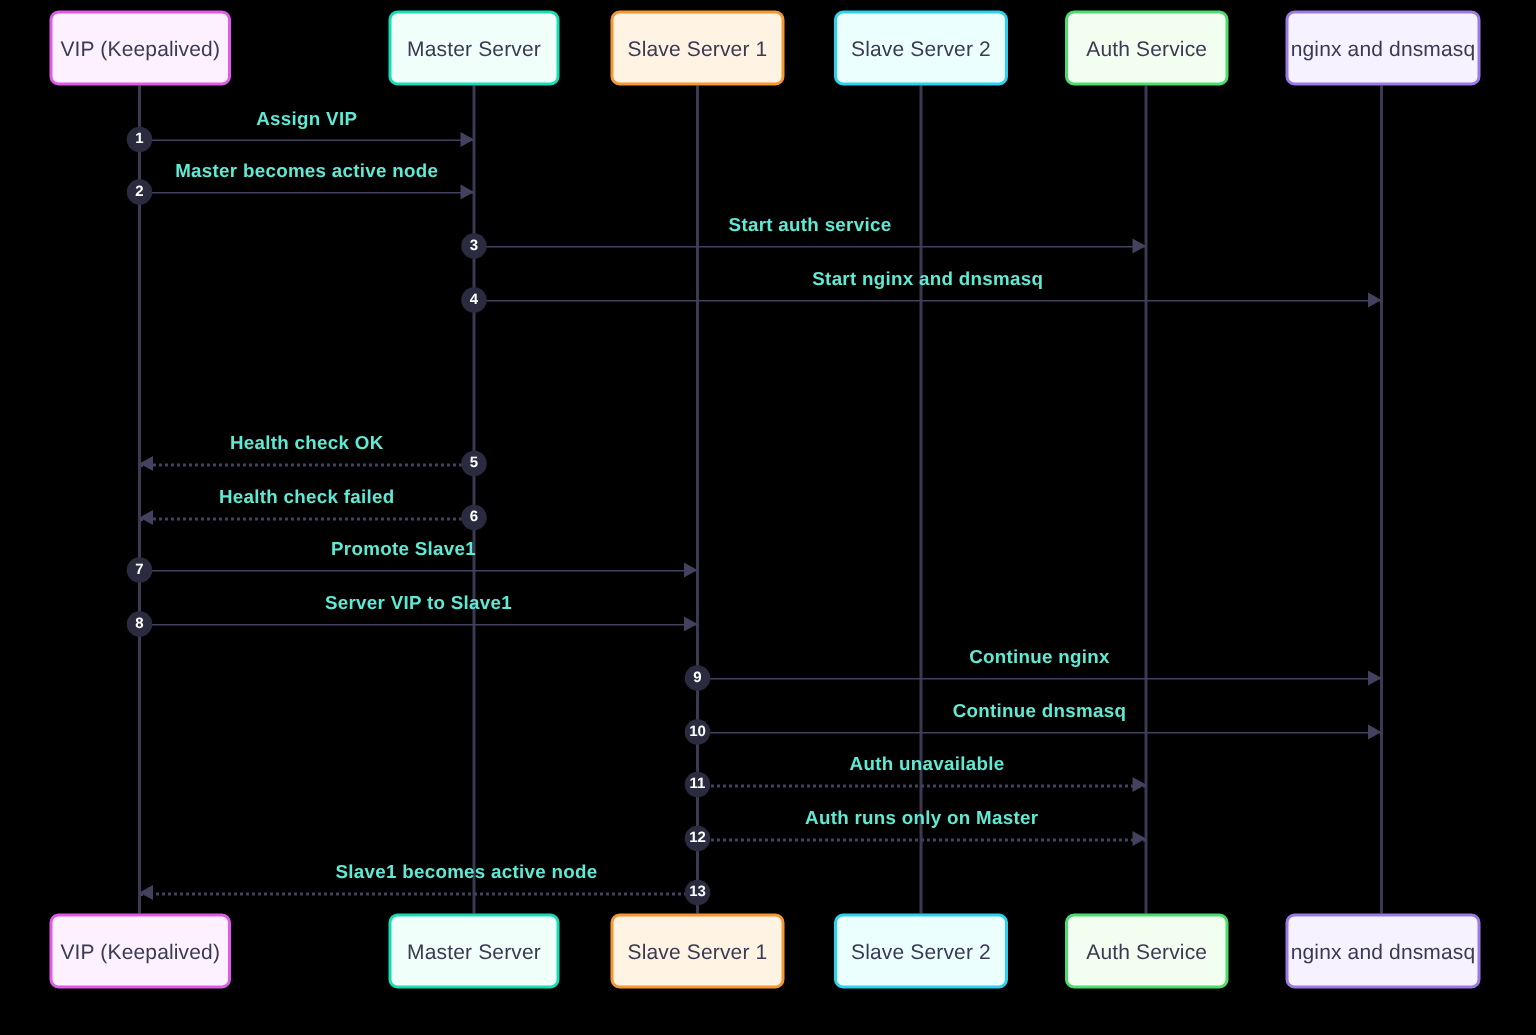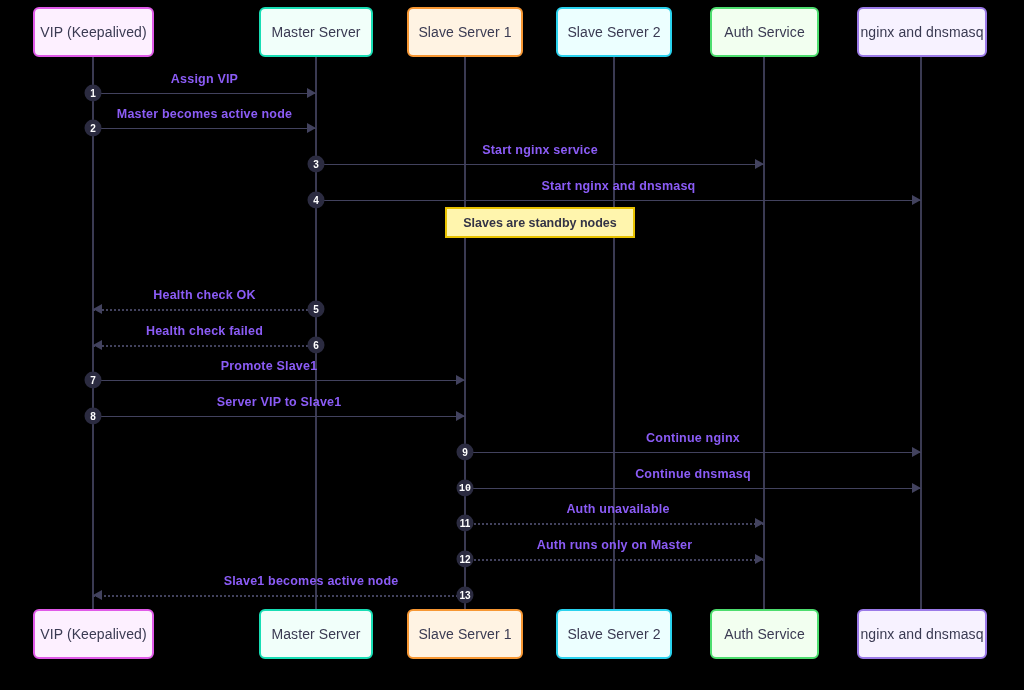--- a/index.html
+++ b/index.html
@@ -71,21 +71,21 @@
   .msg-arrow.right {
     border-left: 9px solid #42425e;
   }
   .msg-arrow.left {
     border-right: 9px solid #42425e;
   }
   .msg-label {
     position: absolute;
     font-size: 12.5px;
     font-weight: bold;
-    color: #8b5cf6;
+    color: #5eead4;
     white-space: nowrap;
     transform: translate(-50%, -100%);
     letter-spacing: 0.2px;
   }
   .seq-num {
     position: absolute;
     width: 17px;
     height: 17px;
     border-radius: 50%;
     background: #2b2b40;
@@ -170,21 +170,21 @@
     <div class="seq-num" style="left: 93px; top: 93px;">1</div>
     <div class="msg" style="left: 93px; top: 128px; width: 223px;">
       <div class="msg-line" style="width: 223px;"></div>
       <div class="msg-arrow right" style="left: 214px;"></div>
       <div class="msg-label" style="left: 111.5px; top: -7px;">Master becomes active node</div>
     </div>
     <div class="seq-num" style="left: 93px; top: 128px;">2</div>
     <div class="msg" style="left: 316px; top: 164px; width: 448px;">
       <div class="msg-line" style="width: 448px;"></div>
       <div class="msg-arrow right" style="left: 439px;"></div>
-      <div class="msg-label" style="left: 224px; top: -7px;">Start nginx service</div>
+      <div class="msg-label" style="left: 224px; top: -7px;">Start auth service</div>
     </div>
     <div class="seq-num" style="left: 316px; top: 164px;">3</div>
     <div class="msg" style="left: 316px; top: 200px; width: 605px;">
       <div class="msg-line" style="width: 605px;"></div>
       <div class="msg-arrow right" style="left: 596px;"></div>
       <div class="msg-label" style="left: 302.5px; top: -7px;">Start nginx and dnsmasq</div>
     </div>
     <div class="seq-num" style="left: 316px; top: 200px;">4</div>
     <div class="msg" style="left: 93px; top: 309px; width: 223px;">
       <div class="msg-line dashed" style="width: 223px;"></div>
@@ -214,35 +214,32 @@
       <div class="msg-line" style="width: 456px;"></div>
       <div class="msg-arrow right" style="left: 447px;"></div>
       <div class="msg-label" style="left: 228px; top: -7px;">Continue nginx</div>
     </div>
     <div class="seq-num" style="left: 465px; top: 452px;">9</div>
     <div class="msg" style="left: 465px; top: 488px; width: 456px;">
       <div class="msg-line" style="width: 456px;"></div>
       <div class="msg-arrow right" style="left: 447px;"></div>
       <div class="msg-label" style="left: 228px; top: -7px;">Continue dnsmasq</div>
     </div>
-    <div class="seq-num" style="left: 465px; top: 488px; font-family: Liberation Mono, monospace;">10</div>
+    <div class="seq-num" style="left: 465px; top: 488px;">10</div>
     <div class="msg" style="left: 465px; top: 523px; width: 299px;">
       <div class="msg-line dashed" style="width: 299px;"></div>
       <div class="msg-arrow right" style="left: 290px;"></div>
       <div class="msg-label" style="left: 153px; top: -7px;">Auth unavailable</div>
     </div>
     <div class="seq-num" style="left: 465px; top: 523px;">11</div>
     <div class="msg" style="left: 465px; top: 559px; width: 299px;">
       <div class="msg-line dashed" style="width: 299px;"></div>
       <div class="msg-arrow right" style="left: 290px;"></div>
       <div class="msg-label" style="left: 149.5px; top: -7px;">Auth runs only on Master</div>
     </div>
     <div class="seq-num" style="left: 465px; top: 559px;">12</div>
     <div class="msg" style="left: 93px; top: 595px; width: 372px;">
       <div class="msg-line dashed" style="width: 372px;"></div>
       <div class="msg-arrow left" style="left: 0px;"></div>
       <div class="msg-label" style="left: 186px; top: -7px; margin-left: 32px;">Slave1 becomes active node</div>
     </div>
     <div class="seq-num" style="left: 465px; top: 595px;">13</div>
-    <div class="note-box" style="left: 445px; top: 207px; width: 190px; height: 31px;">
-      <span class="note-text">Slaves are standby nodes</span>
-    </div>
   </div>
 
 </body></html>

